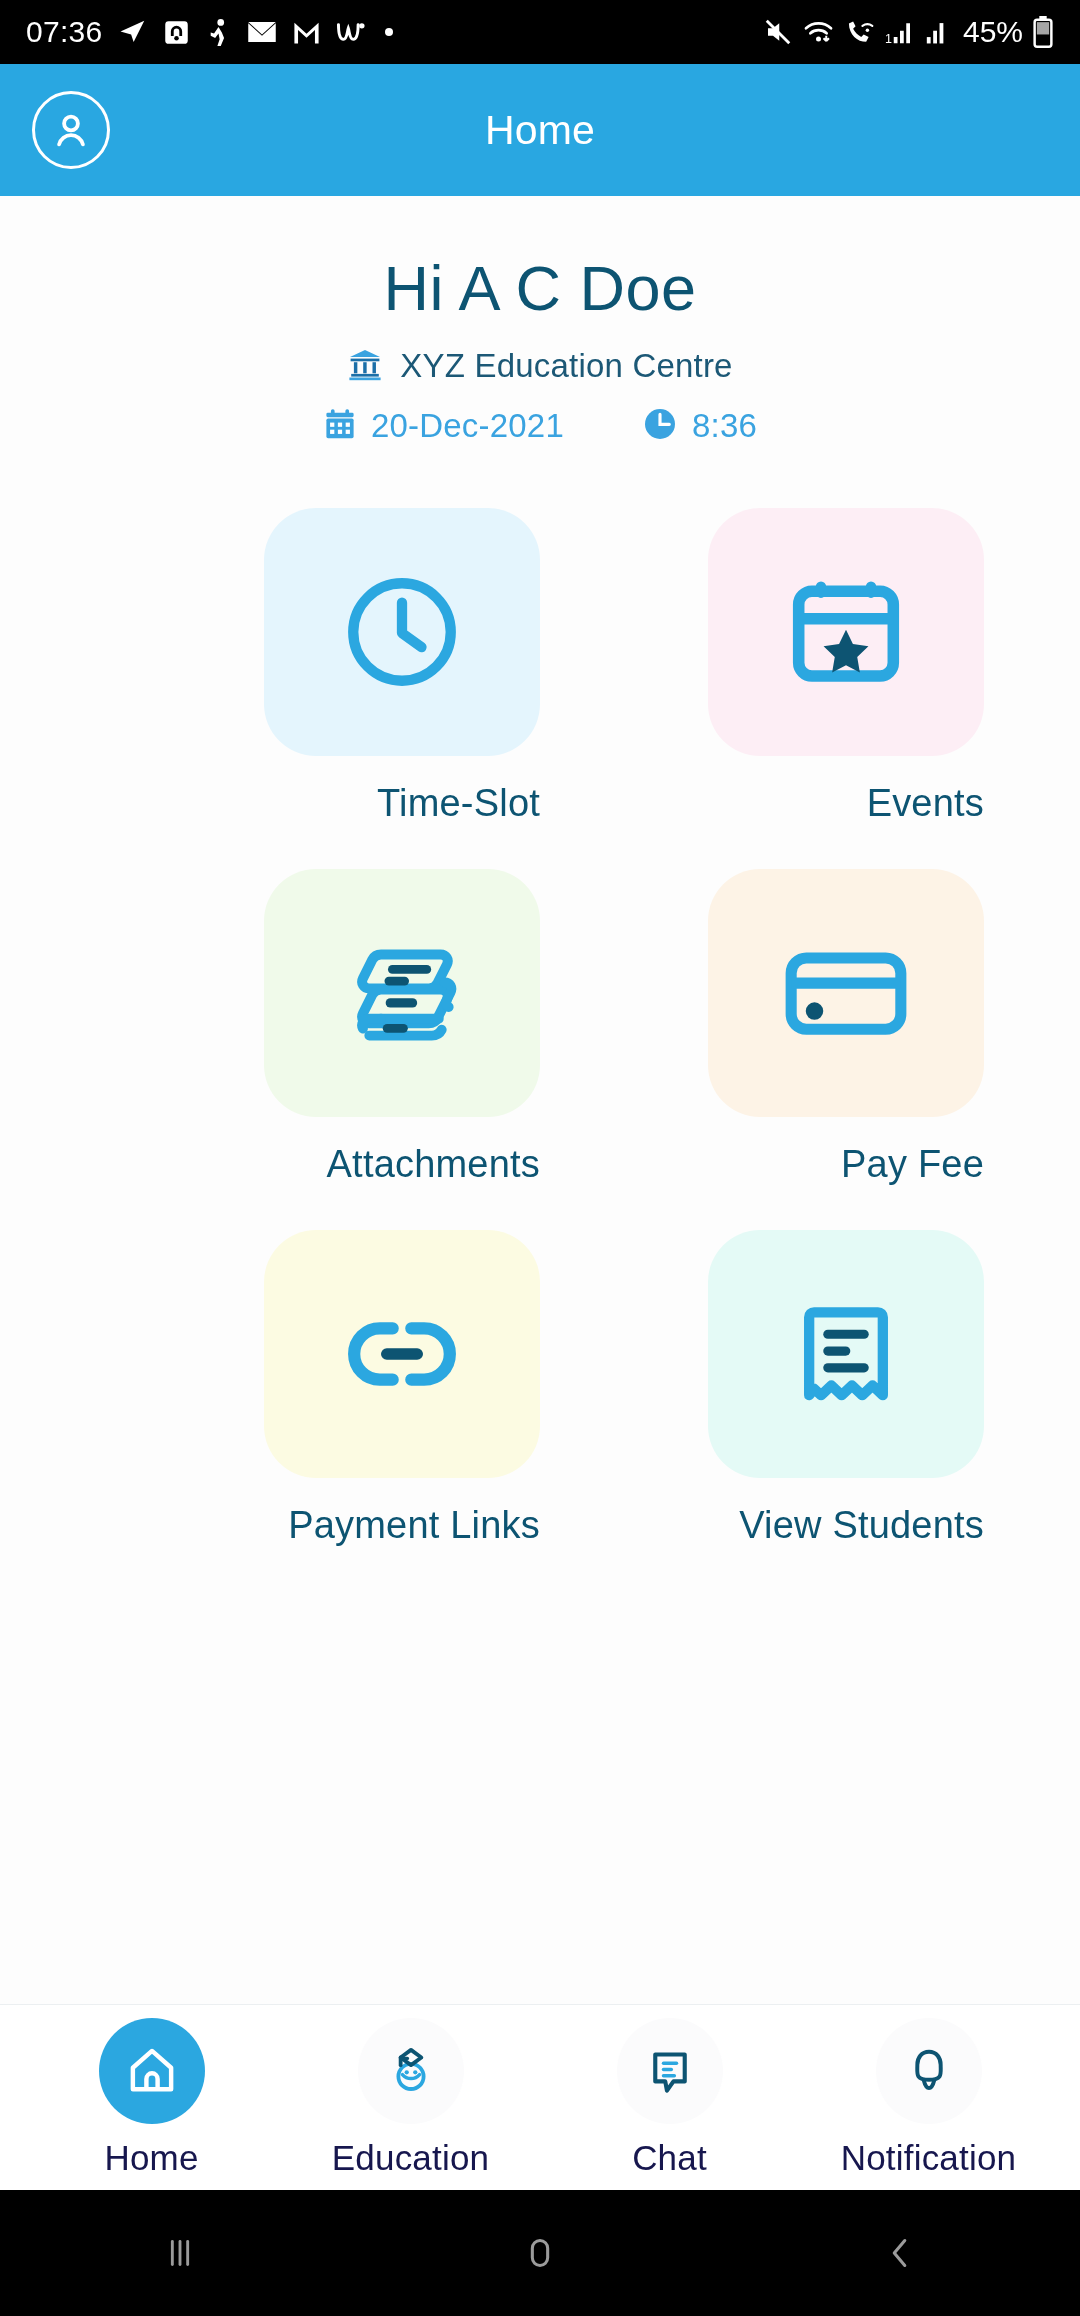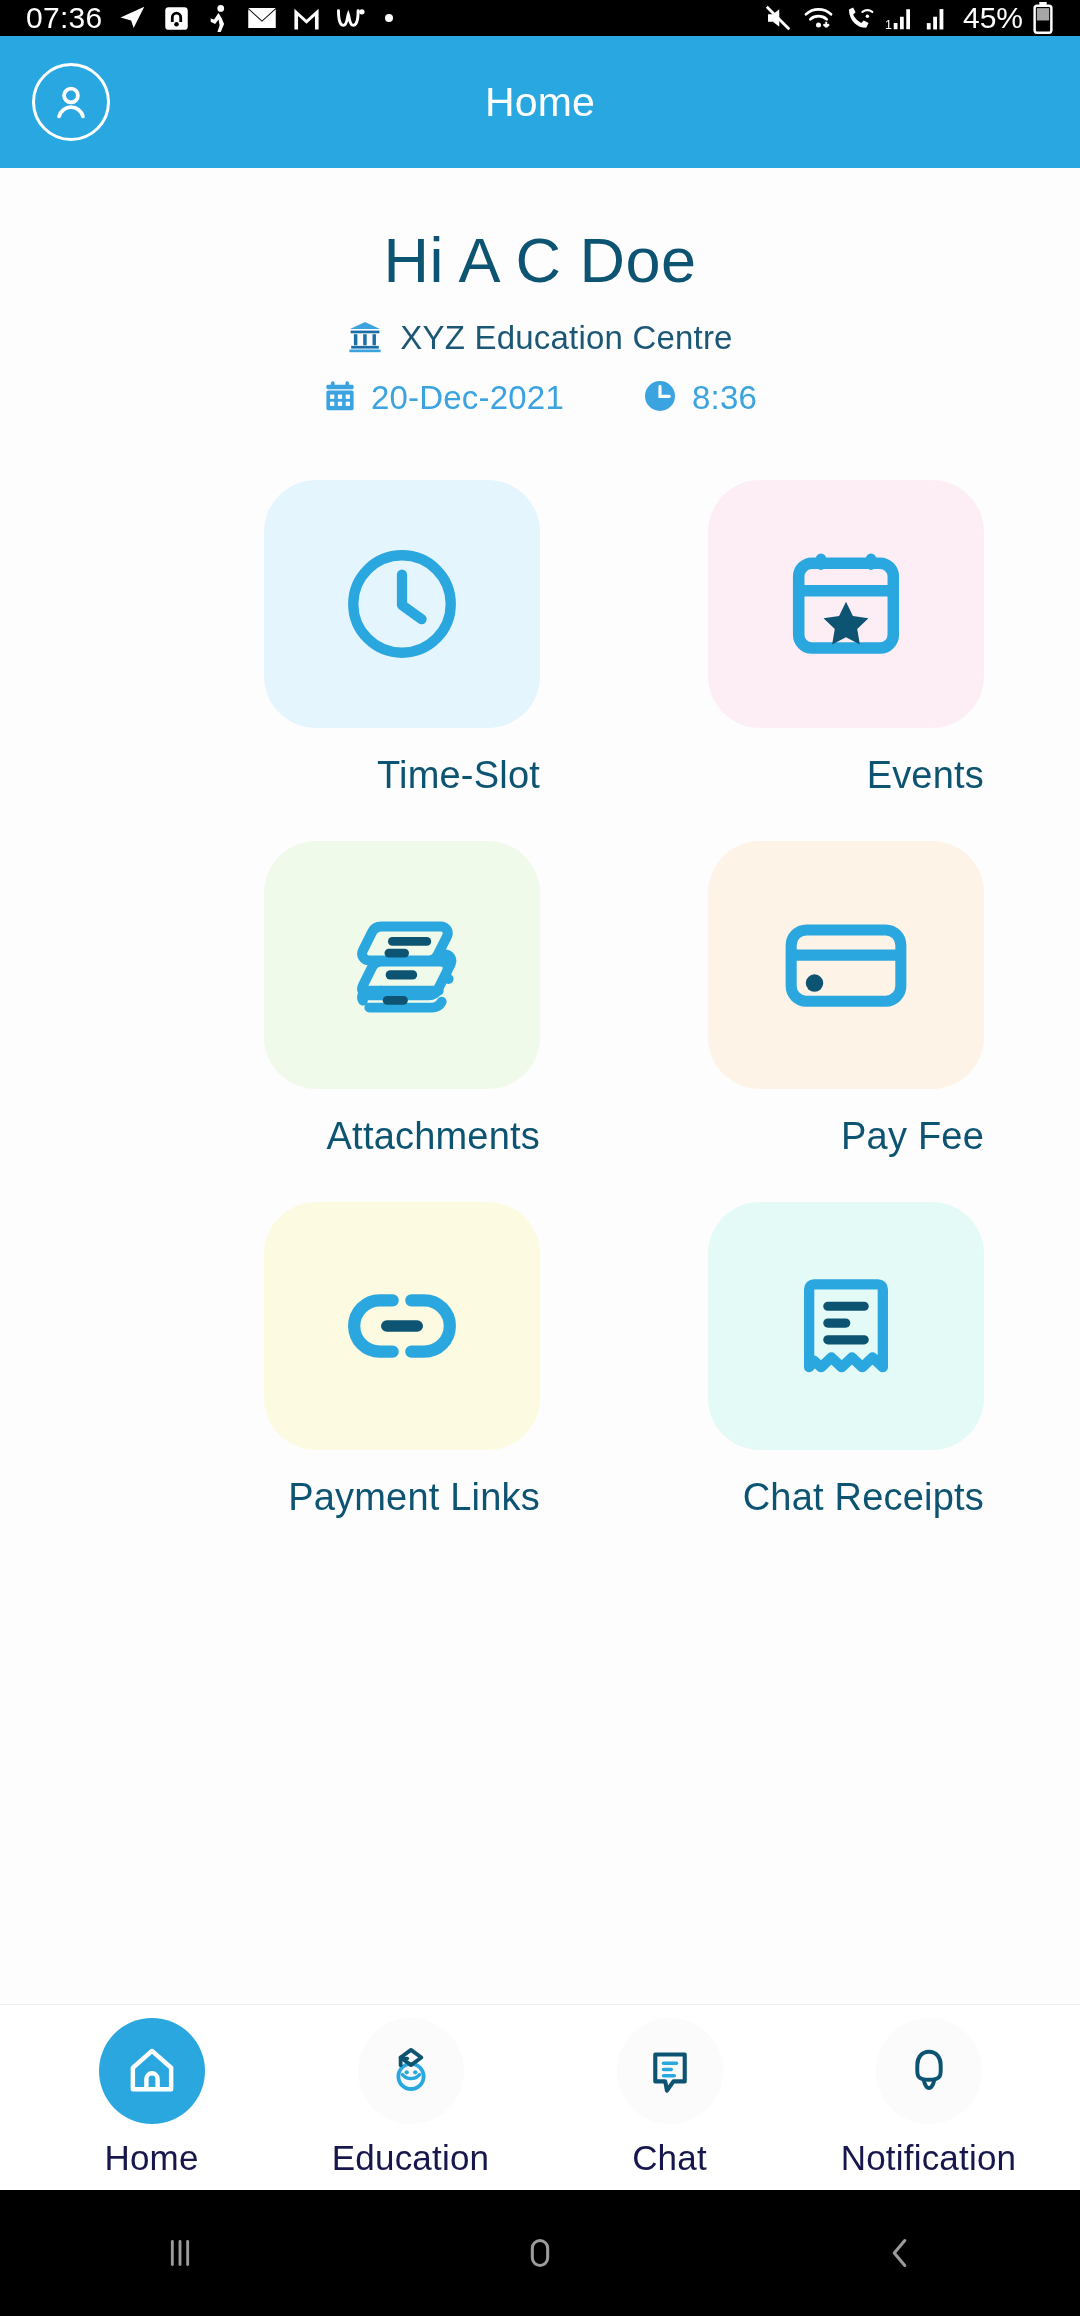--- a/index.html
+++ b/index.html
@@ -6,21 +6,21 @@
   html, body {
     width:1080px; height:2316px;
     background:#ffffff;
     font-family:"Liberation Sans", sans-serif;
     overflow:hidden;
   }
   .phone { position:relative; width:1080px; height:2316px; background:#fdfdfd; display:flex; flex-direction:column; }
 
   
   .statusbar {
-    height:36px; background:#000; color:#fff;
+    height:64px; background:#000; color:#fff;
     display:flex; align-items:center; justify-content:space-between;
     padding:0 26px; flex:none;
   }
   .sb-left { display:flex; align-items:center; gap:15px; }
   .sb-right { display:flex; align-items:center; gap:9px; }
   .sb-clock { font-size:30px; letter-spacing:.3px; font-family:"Liberation Sans", sans-serif; }
   .sb-ico { display:inline-flex; align-items:center; justify-content:center; }
   .sb-battery-text { font-size:30px; margin-left:4px; }
 
   
@@ -329,21 +329,21 @@
         <div class="tile-box" style="background:#e4faf6">
           <svg width="130" height="130" viewBox="0 0 24 24">
             <path d="M5.2 19.6V5.2a.9.9 0 0 1 .9-.9h11.8a.9.9 0 0 1 .9.9v14.4l-1.9-1.8-1.9 1.8-1.9-1.8-1.9 1.8-1.9-1.8-1.9 1.8-1.3-1.2z" fill="none" stroke="#2ba7e0" stroke-width="1.9" stroke-linejoin="round" stroke-linecap="round"></path>
             <g fill="#0d5472">
               <rect x="7.8" y="7.5" width="8.4" height="1.7" rx=".85"></rect>
               <rect x="7.8" y="10.6" width="5" height="1.7" rx=".85"></rect>
               <rect x="7.8" y="13.7" width="8.4" height="1.7" rx=".85"></rect>
             </g>
           </svg>
         </div>
-        <div class="tile-label">Chat Receipts</div>
+        <div class="tile-label">View Students</div>
       </div>
 
     </div>
   </div>
 
   <div class="bottomnav">
 
     <div class="navitem">
       <div class="nav-circle active">
         <svg width="56" height="56" viewBox="0 0 24 24">

